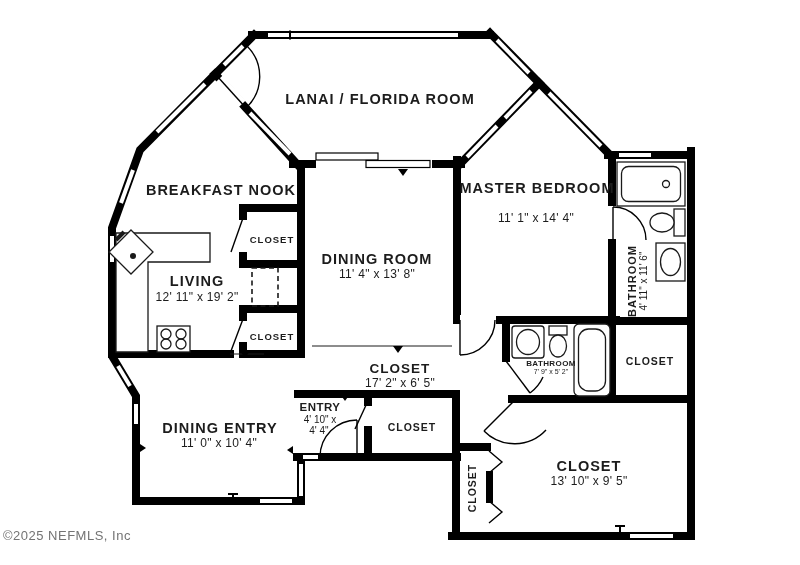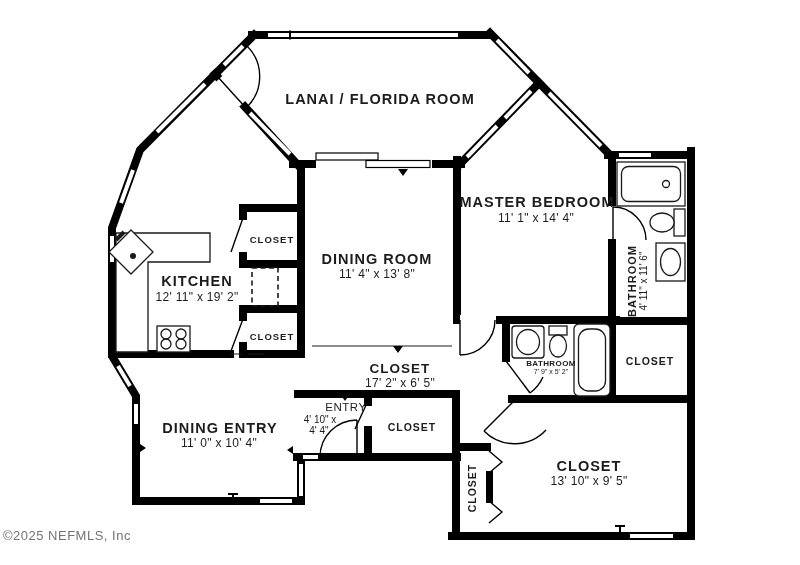--- a/index.html
+++ b/index.html
@@ -2,21 +2,21 @@
 <html><head>
 <meta charset="utf-8">
 <style>
   html,body{margin:0;padding:0;background:#fff;}
   .stage{position:relative;width:800px;height:565px;background:#ffffff;overflow:hidden;
          font-family:"Liberation Sans",sans-serif;color:#1b1b1b;}
   .stage svg{position:absolute;left:0;top:0;}
   .lbl{position:absolute;transform:translate(-50%,-50%);white-space:nowrap;text-align:center;color:#1c1c1c;}
   .room{font-size:14.5px;font-weight:600;letter-spacing:1px;}
   .dims{font-size:12px;font-weight:400;letter-spacing:.3px;}
-  .room-sm{font-size:11.5px;font-weight:400;letter-spacing:.5px;margin-left:26px;}
+  .room-sm{font-size:11.5px;font-weight:700;letter-spacing:.5px;}
   .dims-sm{font-size:10px;font-weight:400;}
   .closet{font-size:9.5px;font-weight:600;letter-spacing:1px;}
   .closet-md{font-size:10.5px;font-weight:600;letter-spacing:1px;}
   .vert{transform:translate(-50%,-50%) rotate(-90deg);}
   .bath-v1{font-size:11px;font-weight:600;letter-spacing:1px;}
   .bath-v2{font-size:10px;font-weight:400;}
   .bath-s1{font-size:8px;font-weight:600;letter-spacing:.4px;}
   .bath-s2{font-size:7px;font-weight:400;}
   .watermark{position:absolute;left:3px;top:528px;font-size:13px;color:#737373;letter-spacing:.5px;}
 </style>
@@ -177,28 +177,29 @@
       <polygon points="240,351 250,351 245,358"></polygon>
       <polygon points="398,169 408,169 403,176"></polygon>
       <polygon points="287,450 293,446 293,454"></polygon>
       <polygon points="140,444 140,452 146,448"></polygon>
       <path d="M228,494 L238,494 M233,494 L233,500" stroke="#000" stroke-width="2" fill="none"></path>
       <path d="M615,526 L625,526 M620,526 L620,532" stroke="#000" stroke-width="2" fill="none"></path>
     </g>
   </svg>
 
   <div class="lbl room" style="left:380px;top:99px">LANAI / FLORIDA ROOM</div>
-
-  <div class="lbl room" style="left:197px;top:281px">KITCHEN</div>
+  <div class="lbl room" style="left:221px;top:190px">BREAKFAST NOOK</div>
+
+  <div class="lbl room" style="left:197px;top:281px">LIVING</div>
   <div class="lbl dims" style="left:197px;top:297px">12' 11" x 19' 2"</div>
 
   <div class="lbl room" style="left:377px;top:259px">DINING ROOM</div>
   <div class="lbl dims" style="left:377px;top:274px">11' 4" x 13' 8"</div>
 
-  <div class="lbl room" style="left:537px;top:202px">MASTER BEDROOM</div>
+  <div class="lbl room" style="left:537px;top:188px">MASTER BEDROOM</div>
   <div class="lbl dims" style="left:536px;top:218px">11' 1" x 14' 4"</div>
 
   <div class="lbl room" style="left:400px;top:368px;font-size:13.5px">CLOSET</div>
   <div class="lbl dims" style="left:400px;top:383px">17' 2" x 6' 5"</div>
 
   <div class="lbl room-sm" style="left:320px;top:407px">ENTRY</div>
   <div class="lbl dims-sm" style="left:320px;top:419px">4' 10" x</div>
   <div class="lbl dims-sm" style="left:319px;top:430px">4' 4"</div>
 
   <div class="lbl room" style="left:220px;top:428px">DINING ENTRY</div>

